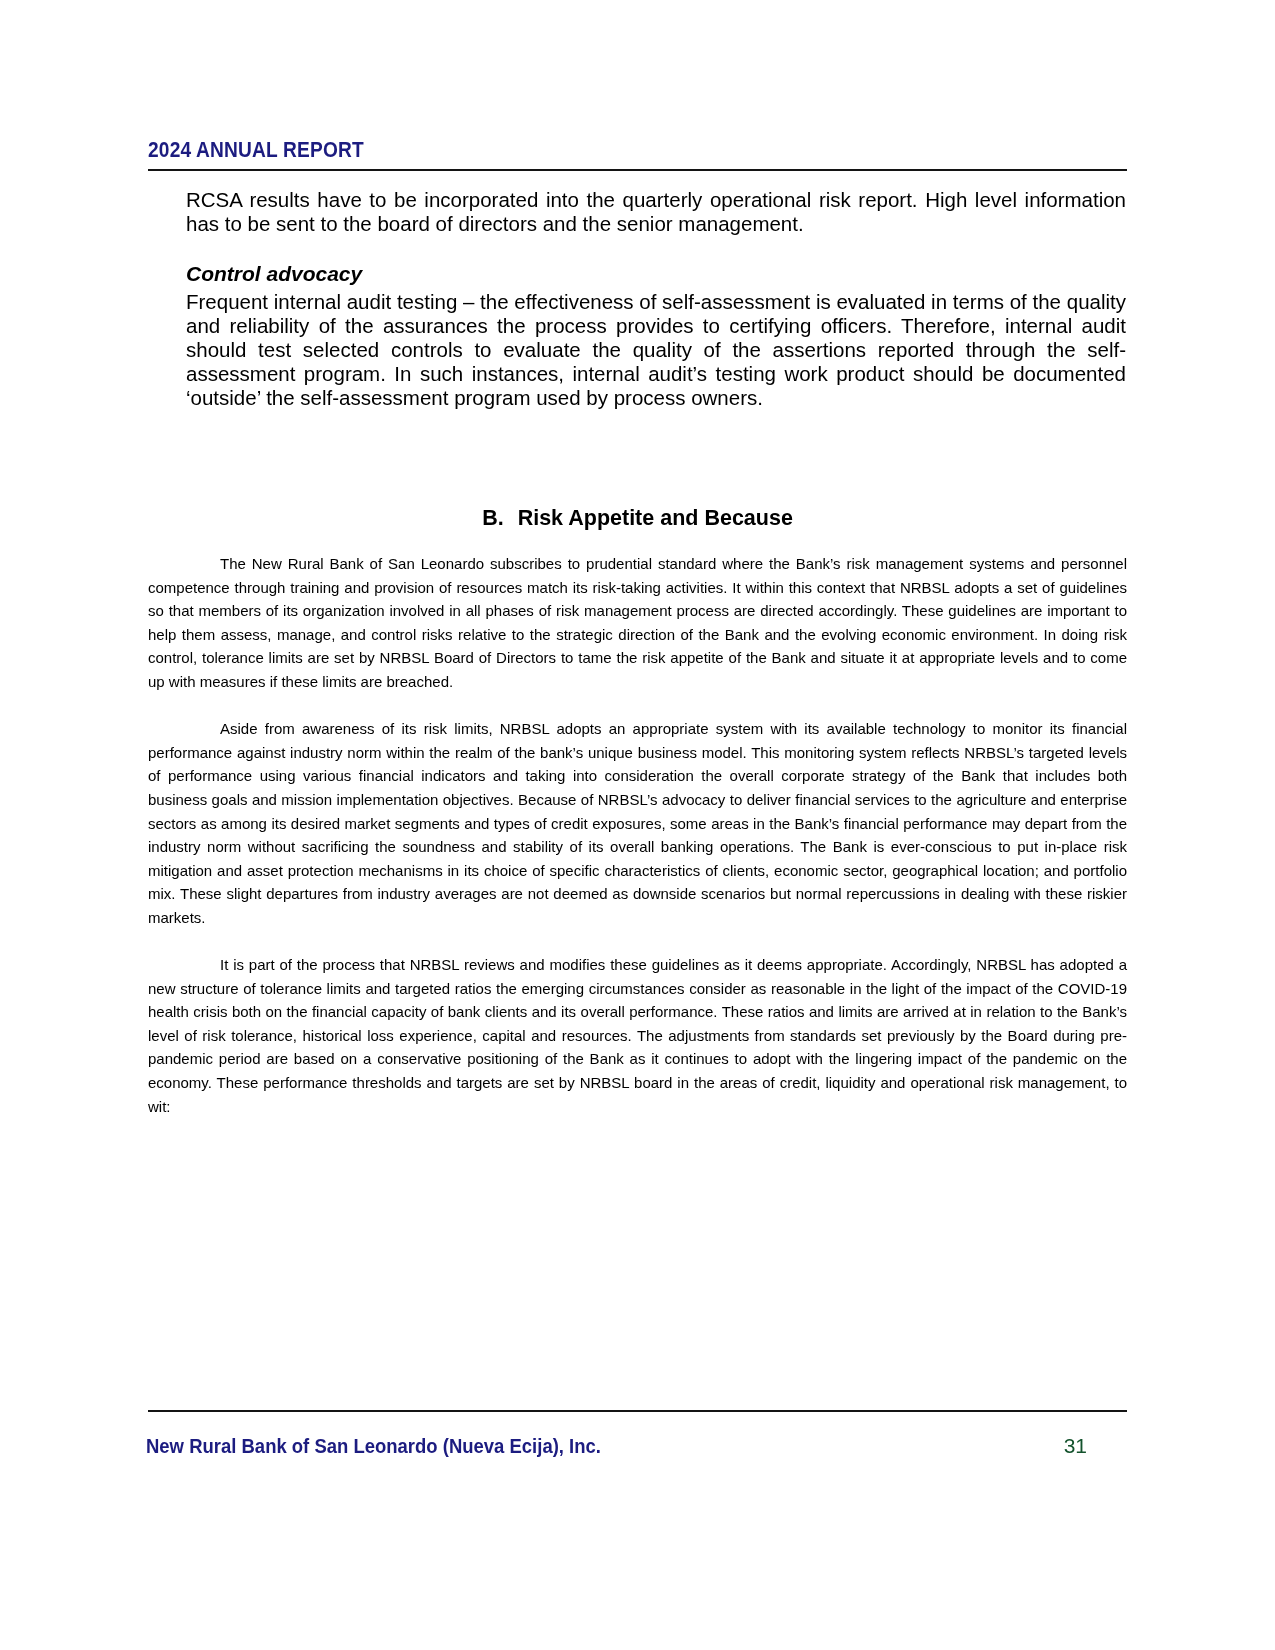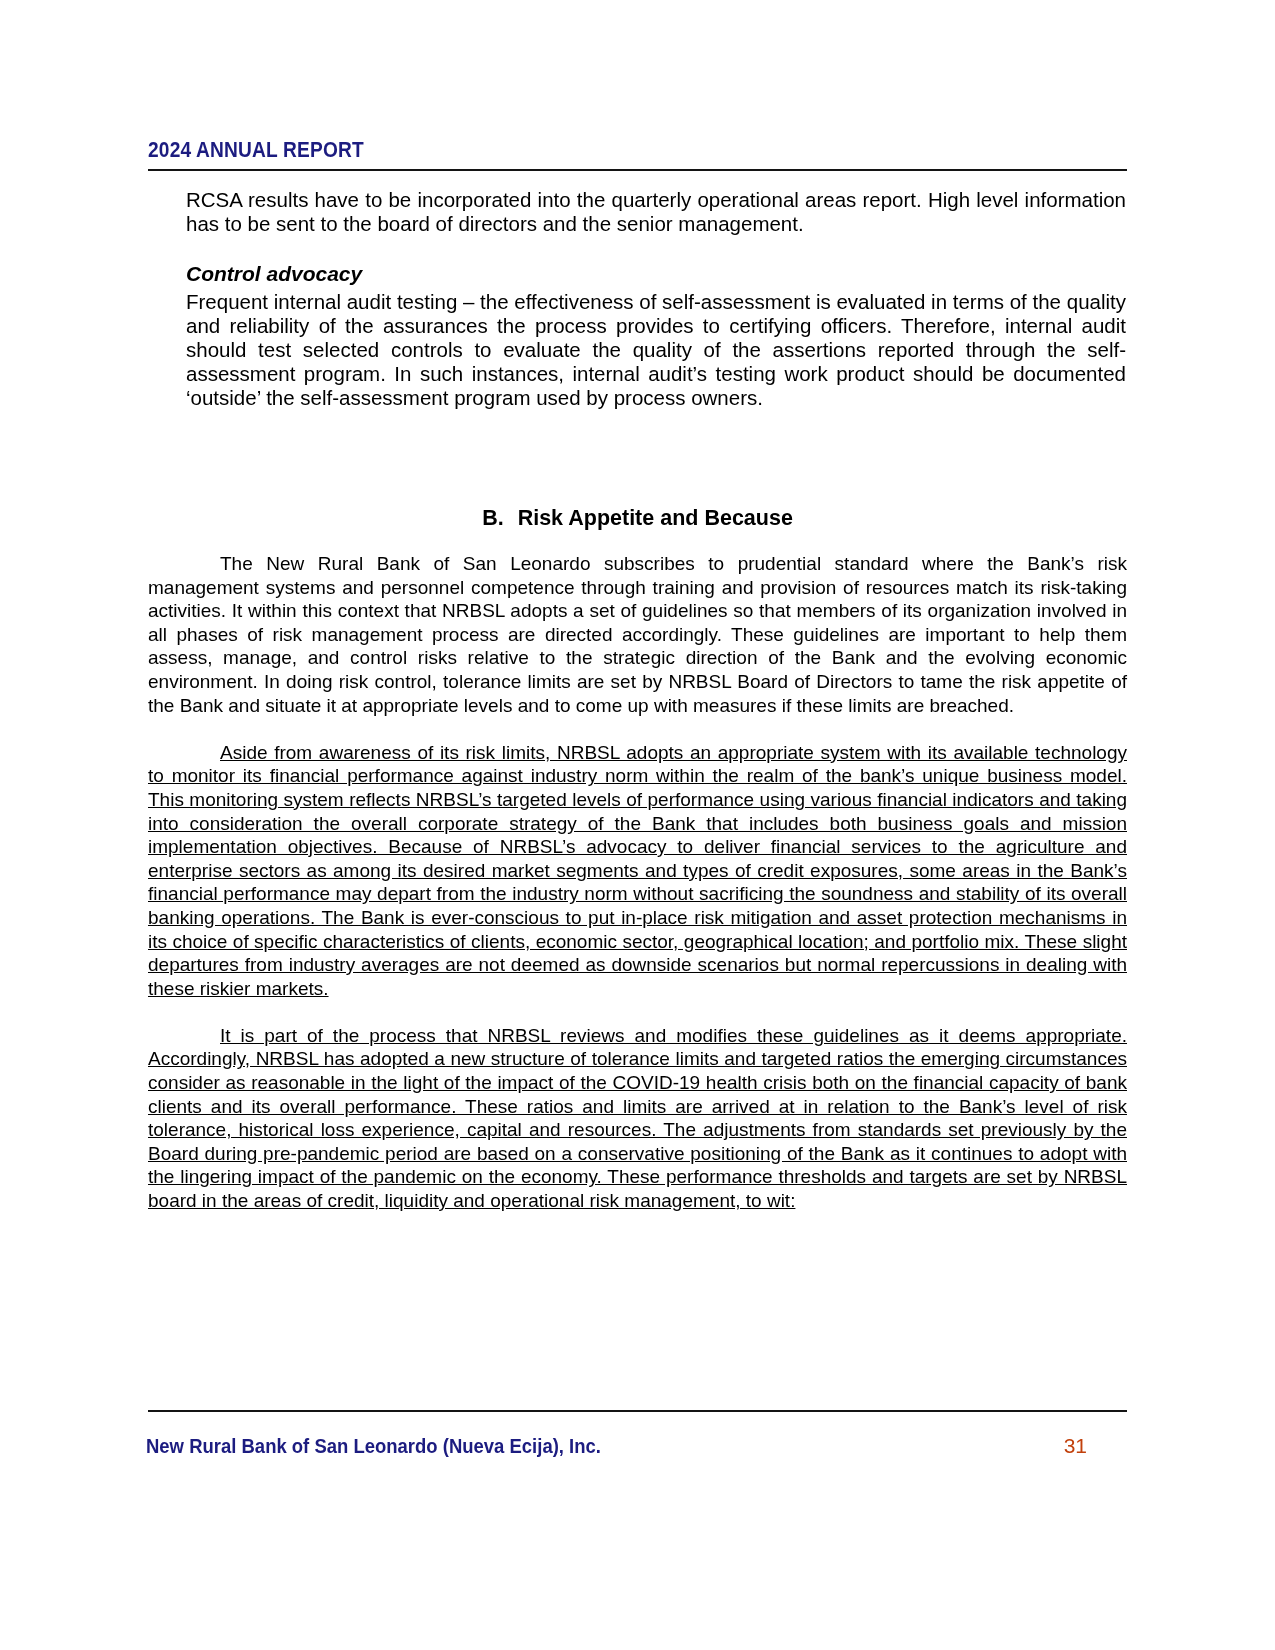--- a/index.html
+++ b/index.html
@@ -67,29 +67,29 @@
     font-weight: bold;
   }
   .main-heading .hletter { margin-right: 14px; }
 
   
   .bodytext {
     position: absolute;
     top: 536px;
     left: 148px;
     right: 148px;
-    font-size: 19px;
+    font-size: 15px;
     line-height: 23.6px;
   }
   .bodytext p {
     margin: 0;
     text-align: justify;
     text-indent: 72px;
   }
-  .bodytext p + p { margin-top: 23.6px; text-decoration: underline; }
+  .bodytext p + p { margin-top: 23.6px; }
 
   
   .footer-rule {
     position: absolute;
     top: 1394px;
     left: 148px;
     right: 148px;
     border-top: 2.5px solid #141414;
   }
   .doc-footer {
@@ -105,35 +105,35 @@
     display: inline-block;
     font-size: 21px;
     font-weight: bold;
     color: var(--navy, #1c1c80);
     transform: scaleX(0.88);
     transform-origin: left center;
     white-space: nowrap;
   }
   .page-num {
     font-size: 21px;
-    color: #c2410c;
+    color: #14532d;
     padding-right: 40px;
   }
 </style>
 </head>
 <body>
 
 <div class="page">
 
   <div class="doc-header">
     <span class="header-title">2024 ANNUAL REPORT</span>
   </div>
 
   <div class="subsections">
-    <p>RCSA results have to be incorporated into the quarterly operational areas report. High level information has to be sent to the board of directors and the senior management.</p>
+    <p>RCSA results have to be incorporated into the quarterly operational risk report. High level information has to be sent to the board of directors and the senior management.</p>
 
     <h3 class="mt">Control advocacy</h3>
     <p>Frequent internal audit testing – the effectiveness of self-assessment is evaluated in terms of the quality and reliability of the assurances the process provides to certifying officers. Therefore, internal audit should test selected controls to evaluate the quality of the assertions reported through the self-assessment program. In such instances, internal audit’s testing work product should be documented ‘outside’ the self-assessment program used by process owners.</p>
   </div>
 
   <div class="main-heading">
     <span class="hletter">B.</span><span>Risk Appetite and Because</span>
   </div>
 
   <div class="bodytext">

